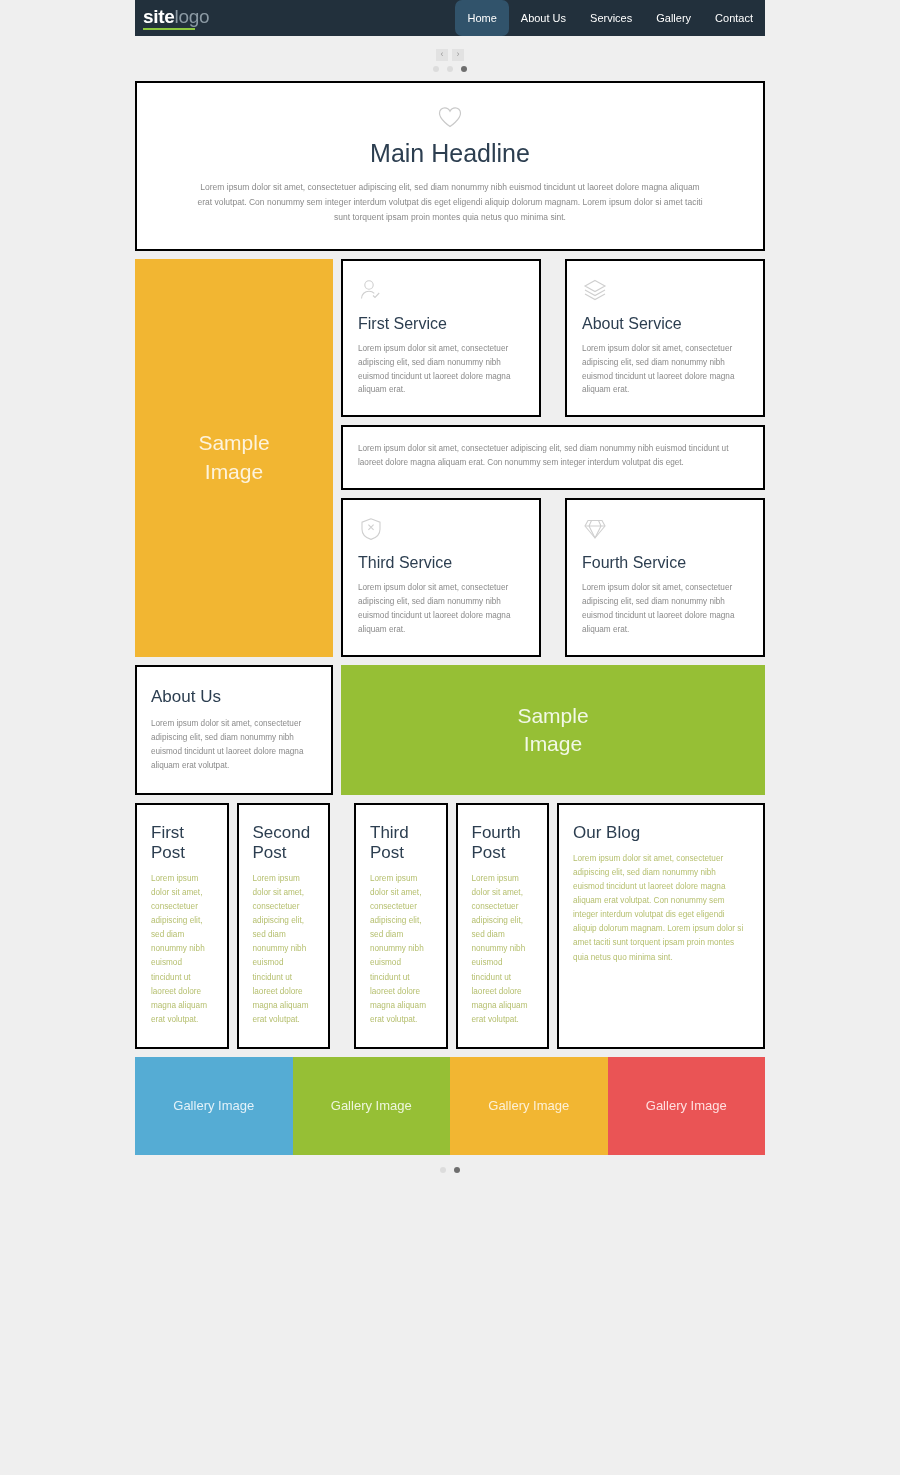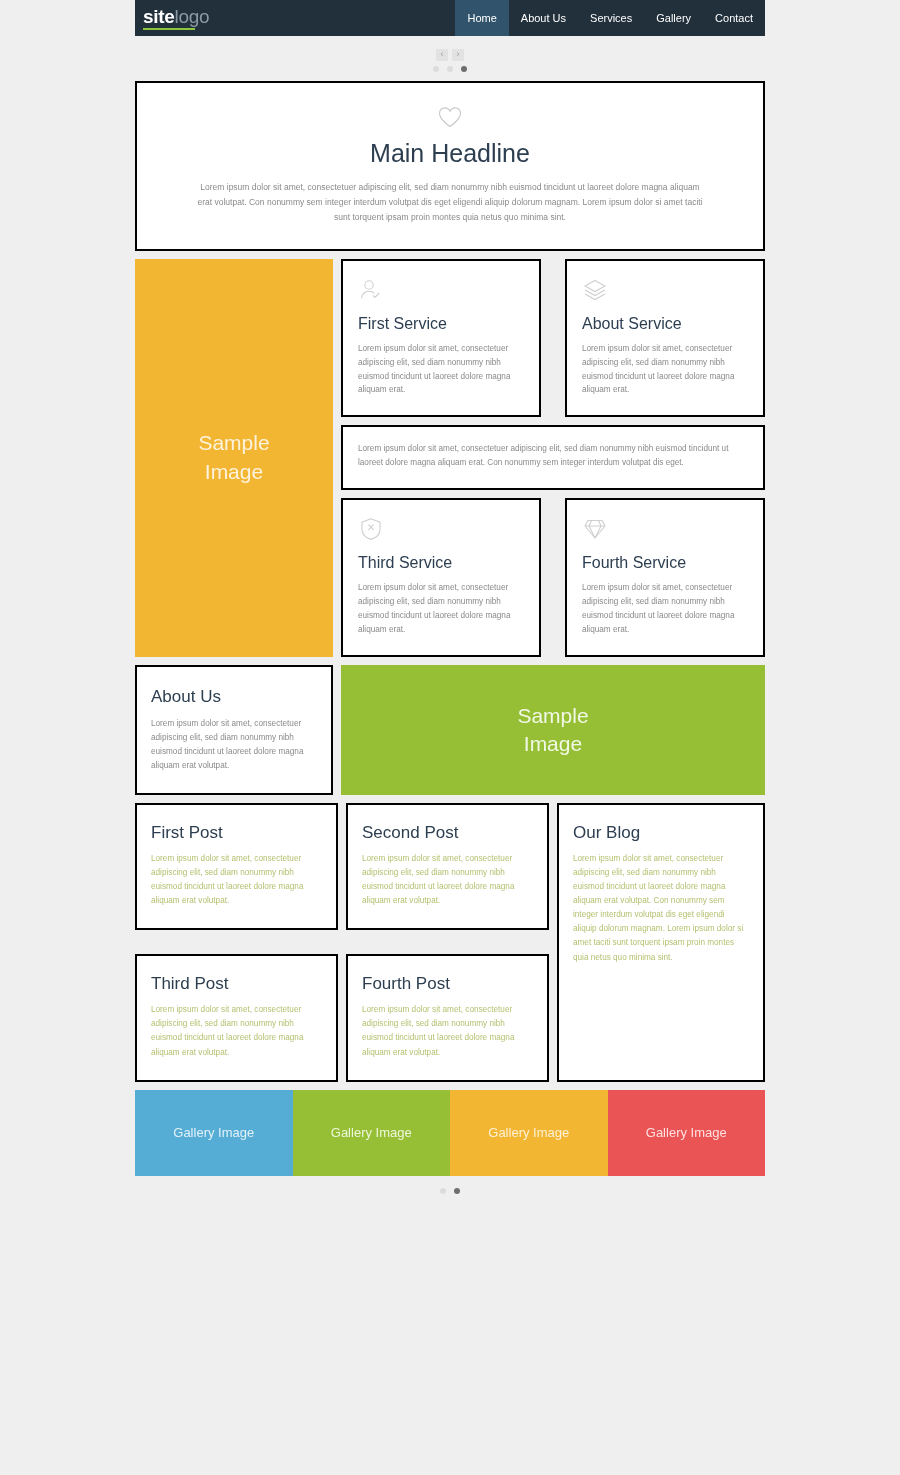--- a/index.html
+++ b/index.html
@@ -59,21 +59,21 @@
   .nav-item {
     display: flex;
     align-items: center;
     padding: 0 12px;
     font-size: 11px;
     color: #ffffff;
     height: 36px;
     cursor: pointer;
     white-space: nowrap;
   }
-  .nav-item.active { background: #31536b; }
+  .nav-item.active { background: #31536b; border-radius: 7px; }
 
   
   .hero {
     height: 259px;
     background: #ea5455;
     display: flex;
     align-items: center;
     justify-content: center;
   }
   .hero-text {
@@ -193,38 +193,38 @@
   .about-title {
     font-size: 17px;
     font-weight: 300;
     color: #2c3e50;
     margin-bottom: 10px;
   }
   .about-green { flex: 1; }
 
   
   .blog-wrap { display: flex; gap: 8px; }
-  .blog-left { flex: 1; display: flex; flex-direction: column; gap: 24px; }
+  .blog-left { flex: 1; display: flex; flex-direction: row; gap: 24px; }
   .blog-row { display: flex; gap: 8px; }
   .post-card { flex: 1; padding: 18px 14px 20px; }
   .post-title {
     font-size: 17px;
     font-weight: 300;
     color: #2c3e50;
     margin-bottom: 9px;
   }
   .post-body {
     font-size: 8.2px;
     line-height: 1.72;
     color: #b5bf6e;
   }
   .blog-right { width: 208px; flex: none; padding: 18px 14px 20px; }
 
   
-  .gallery { display: flex; height: 86px; }
+  .gallery { display: flex; height: 98px; }
   .gal {
     flex: 1;
     display: flex;
     align-items: center;
     justify-content: center;
     font-size: 13px;
     font-weight: 300;
   }
 
   .gallery-dots {

